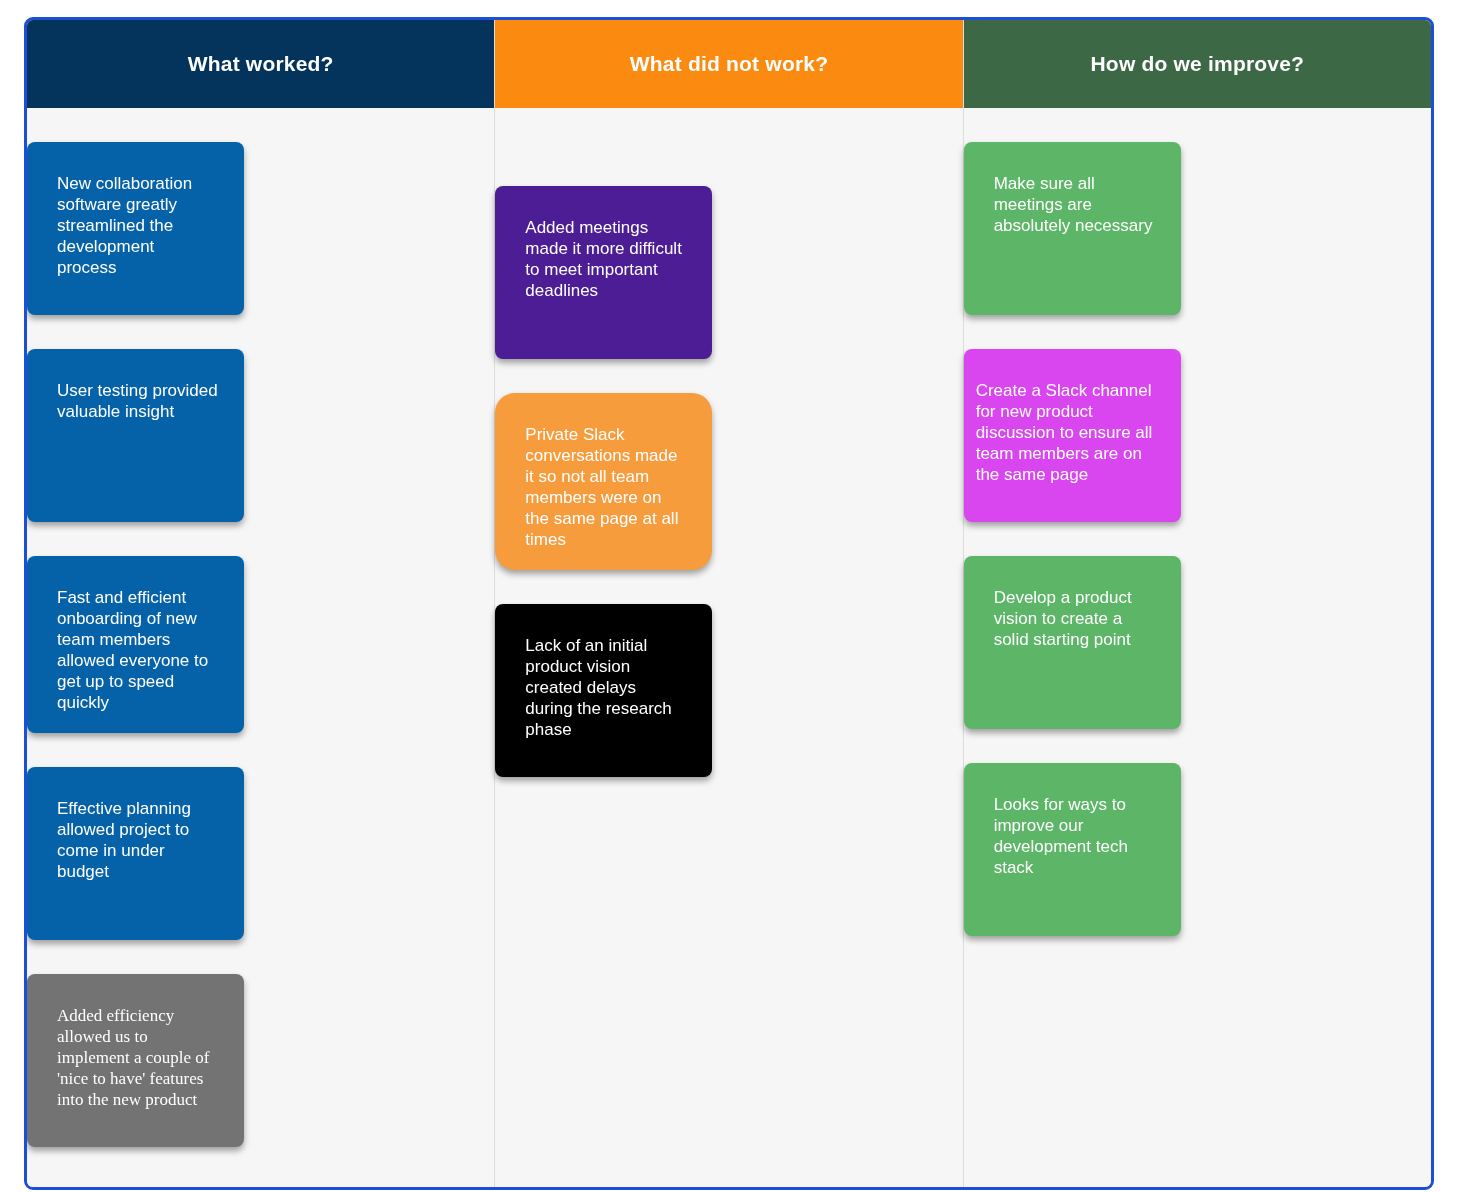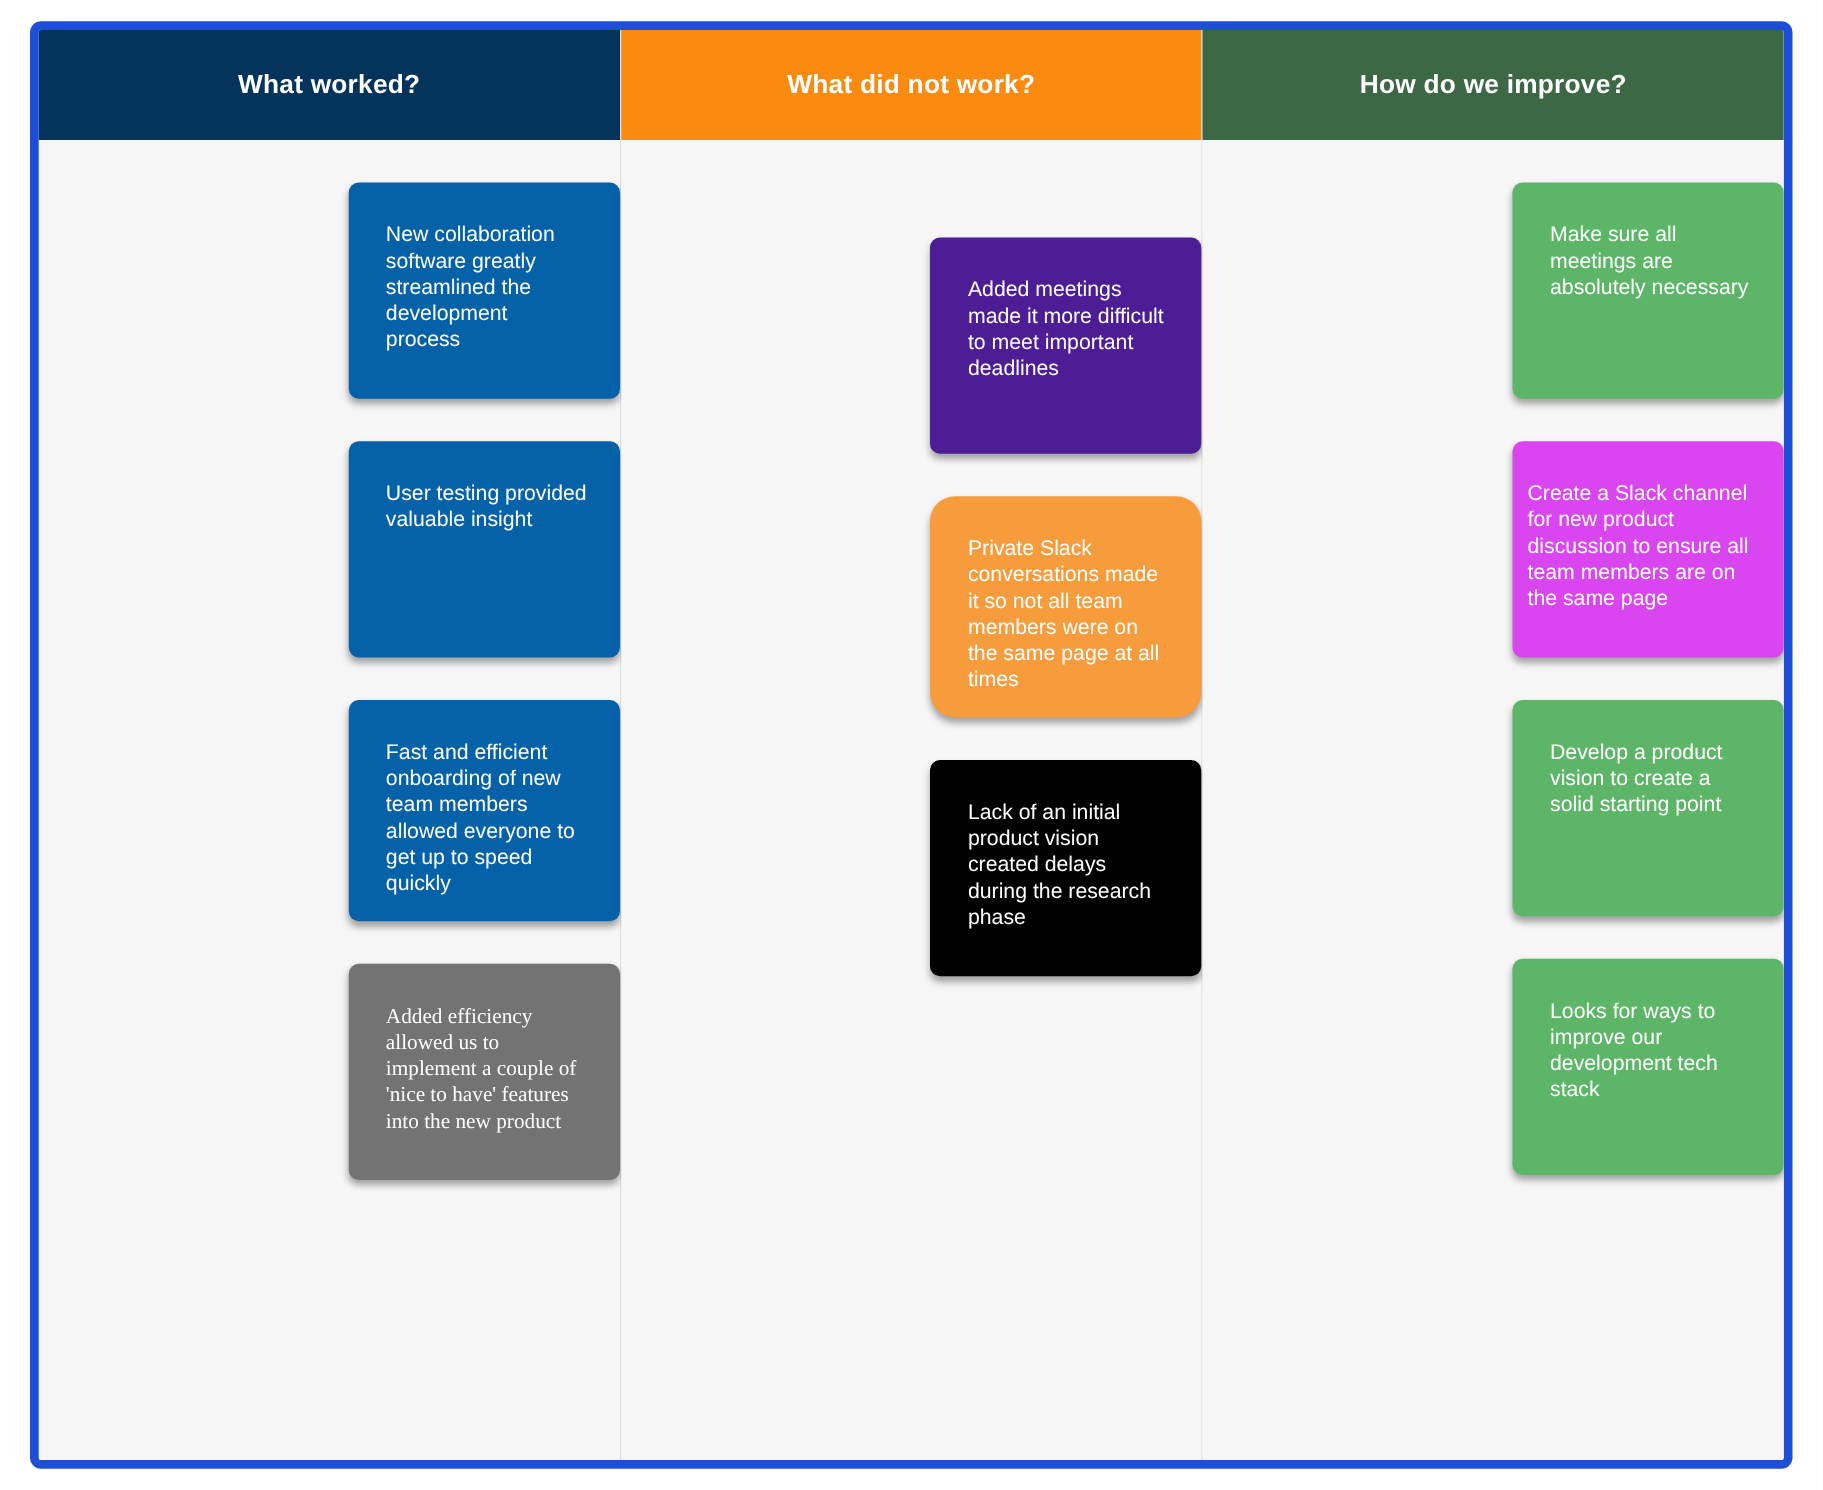--- a/index.html
+++ b/index.html
@@ -7,21 +7,21 @@
     padding: 0;
     background: #ffffff;
     font-family: "Liberation Sans", "DejaVu Sans", sans-serif;
     -webkit-font-smoothing: antialiased;
   }
   .board {
     box-sizing: border-box;
     width: 1410px;
     min-height: 1158px;
     margin: 17px 24px;
-    border: 7px solid #1d4ed8;
+    border: 3px solid #1d4ed8;
     border-radius: 9px;
     overflow: hidden;
     display: flex;
     background: #f6f6f6;
   }
   .column {
     flex: 1 1 0;
     display: flex;
     flex-direction: column;
     min-width: 0;
@@ -37,21 +37,21 @@
     color: #ffffff;
     font-size: 21px;
     font-weight: bold;
     letter-spacing: 0.2px;
   }
   .column-body {
     flex: 1;
     background: #f6f6f6;
     display: flex;
     flex-direction: column;
-    align-items: flex-end;
+    align-items: flex-start;
     padding: 34px 0 40px 0;
     gap: 34px;
   }
   .card {
     box-sizing: border-box;
     width: 217px;
     min-height: 173px;
     border-radius: 8px;
     box-shadow: 0 4px 6px rgba(0, 0, 0, 0.35);
     padding: 31px 26px 20px 30px;
@@ -67,20 +67,21 @@
 <div class="board">
 
   <div class="column">
     <div class="column-header" style="background-color: rgb(4, 51, 92);">
       <span>What worked?</span>
     </div>
     <div class="column-body">
       <div class="card" style="background-color: rgb(5, 97, 168);">New collaboration software greatly streamlined the development process</div>
       <div class="card" style="background-color: rgb(5, 97, 168);">User testing provided valuable insight</div>
       <div class="card" style="background-color: rgb(5, 97, 168);">Fast and efficient onboarding of new team members allowed everyone to get up to speed quickly</div>
+      <div class="card" style="background-color: rgb(5, 97, 168);">Effective planning allowed project to come in under budget</div>
       <div class="card" style="background-color: #737373; font-family: Liberation Serif, serif;">Added efficiency allowed us to implement a couple of 'nice to have' features into the new product</div>
     </div>
   </div>
 
   <div class="column">
     <div class="column-header" style="background-color: rgb(251, 139, 16);">
       <span>What did not work?</span>
     </div>
     <div class="column-body">
       <div class="card" style="background-color: #4c1d95; margin-top: 44px;">Added meetings made it more difficult to meet important deadlines</div>

